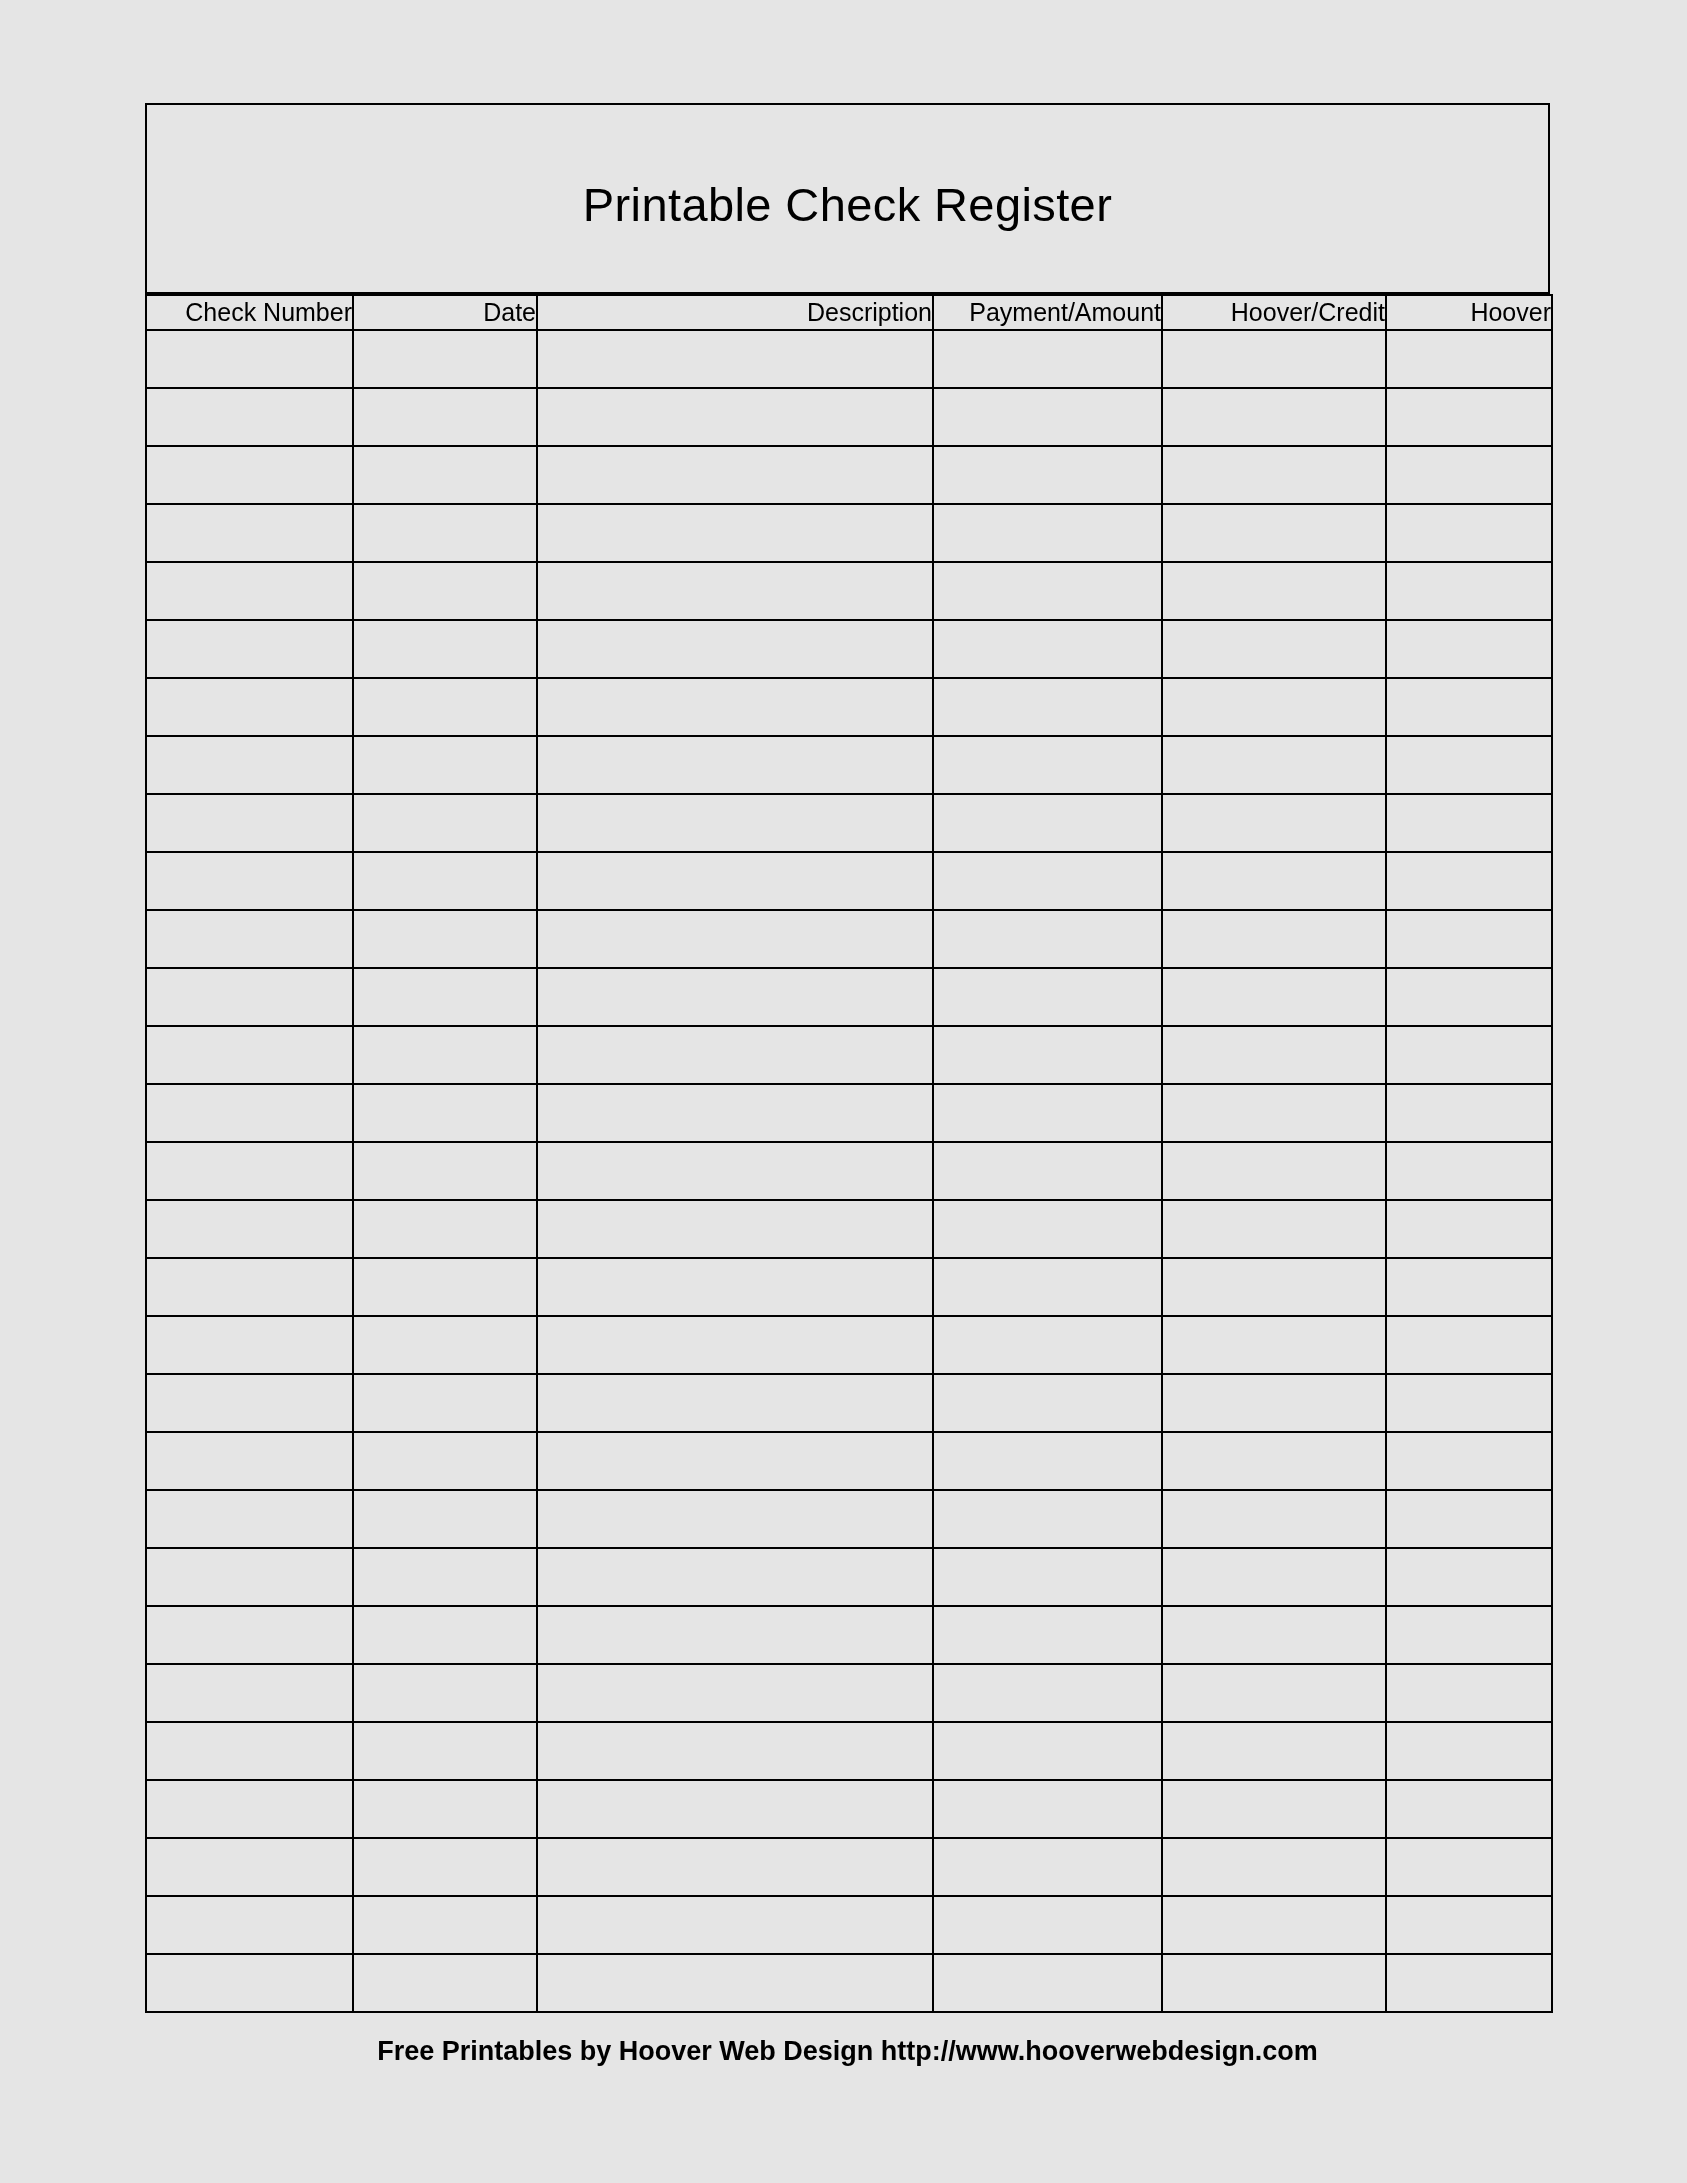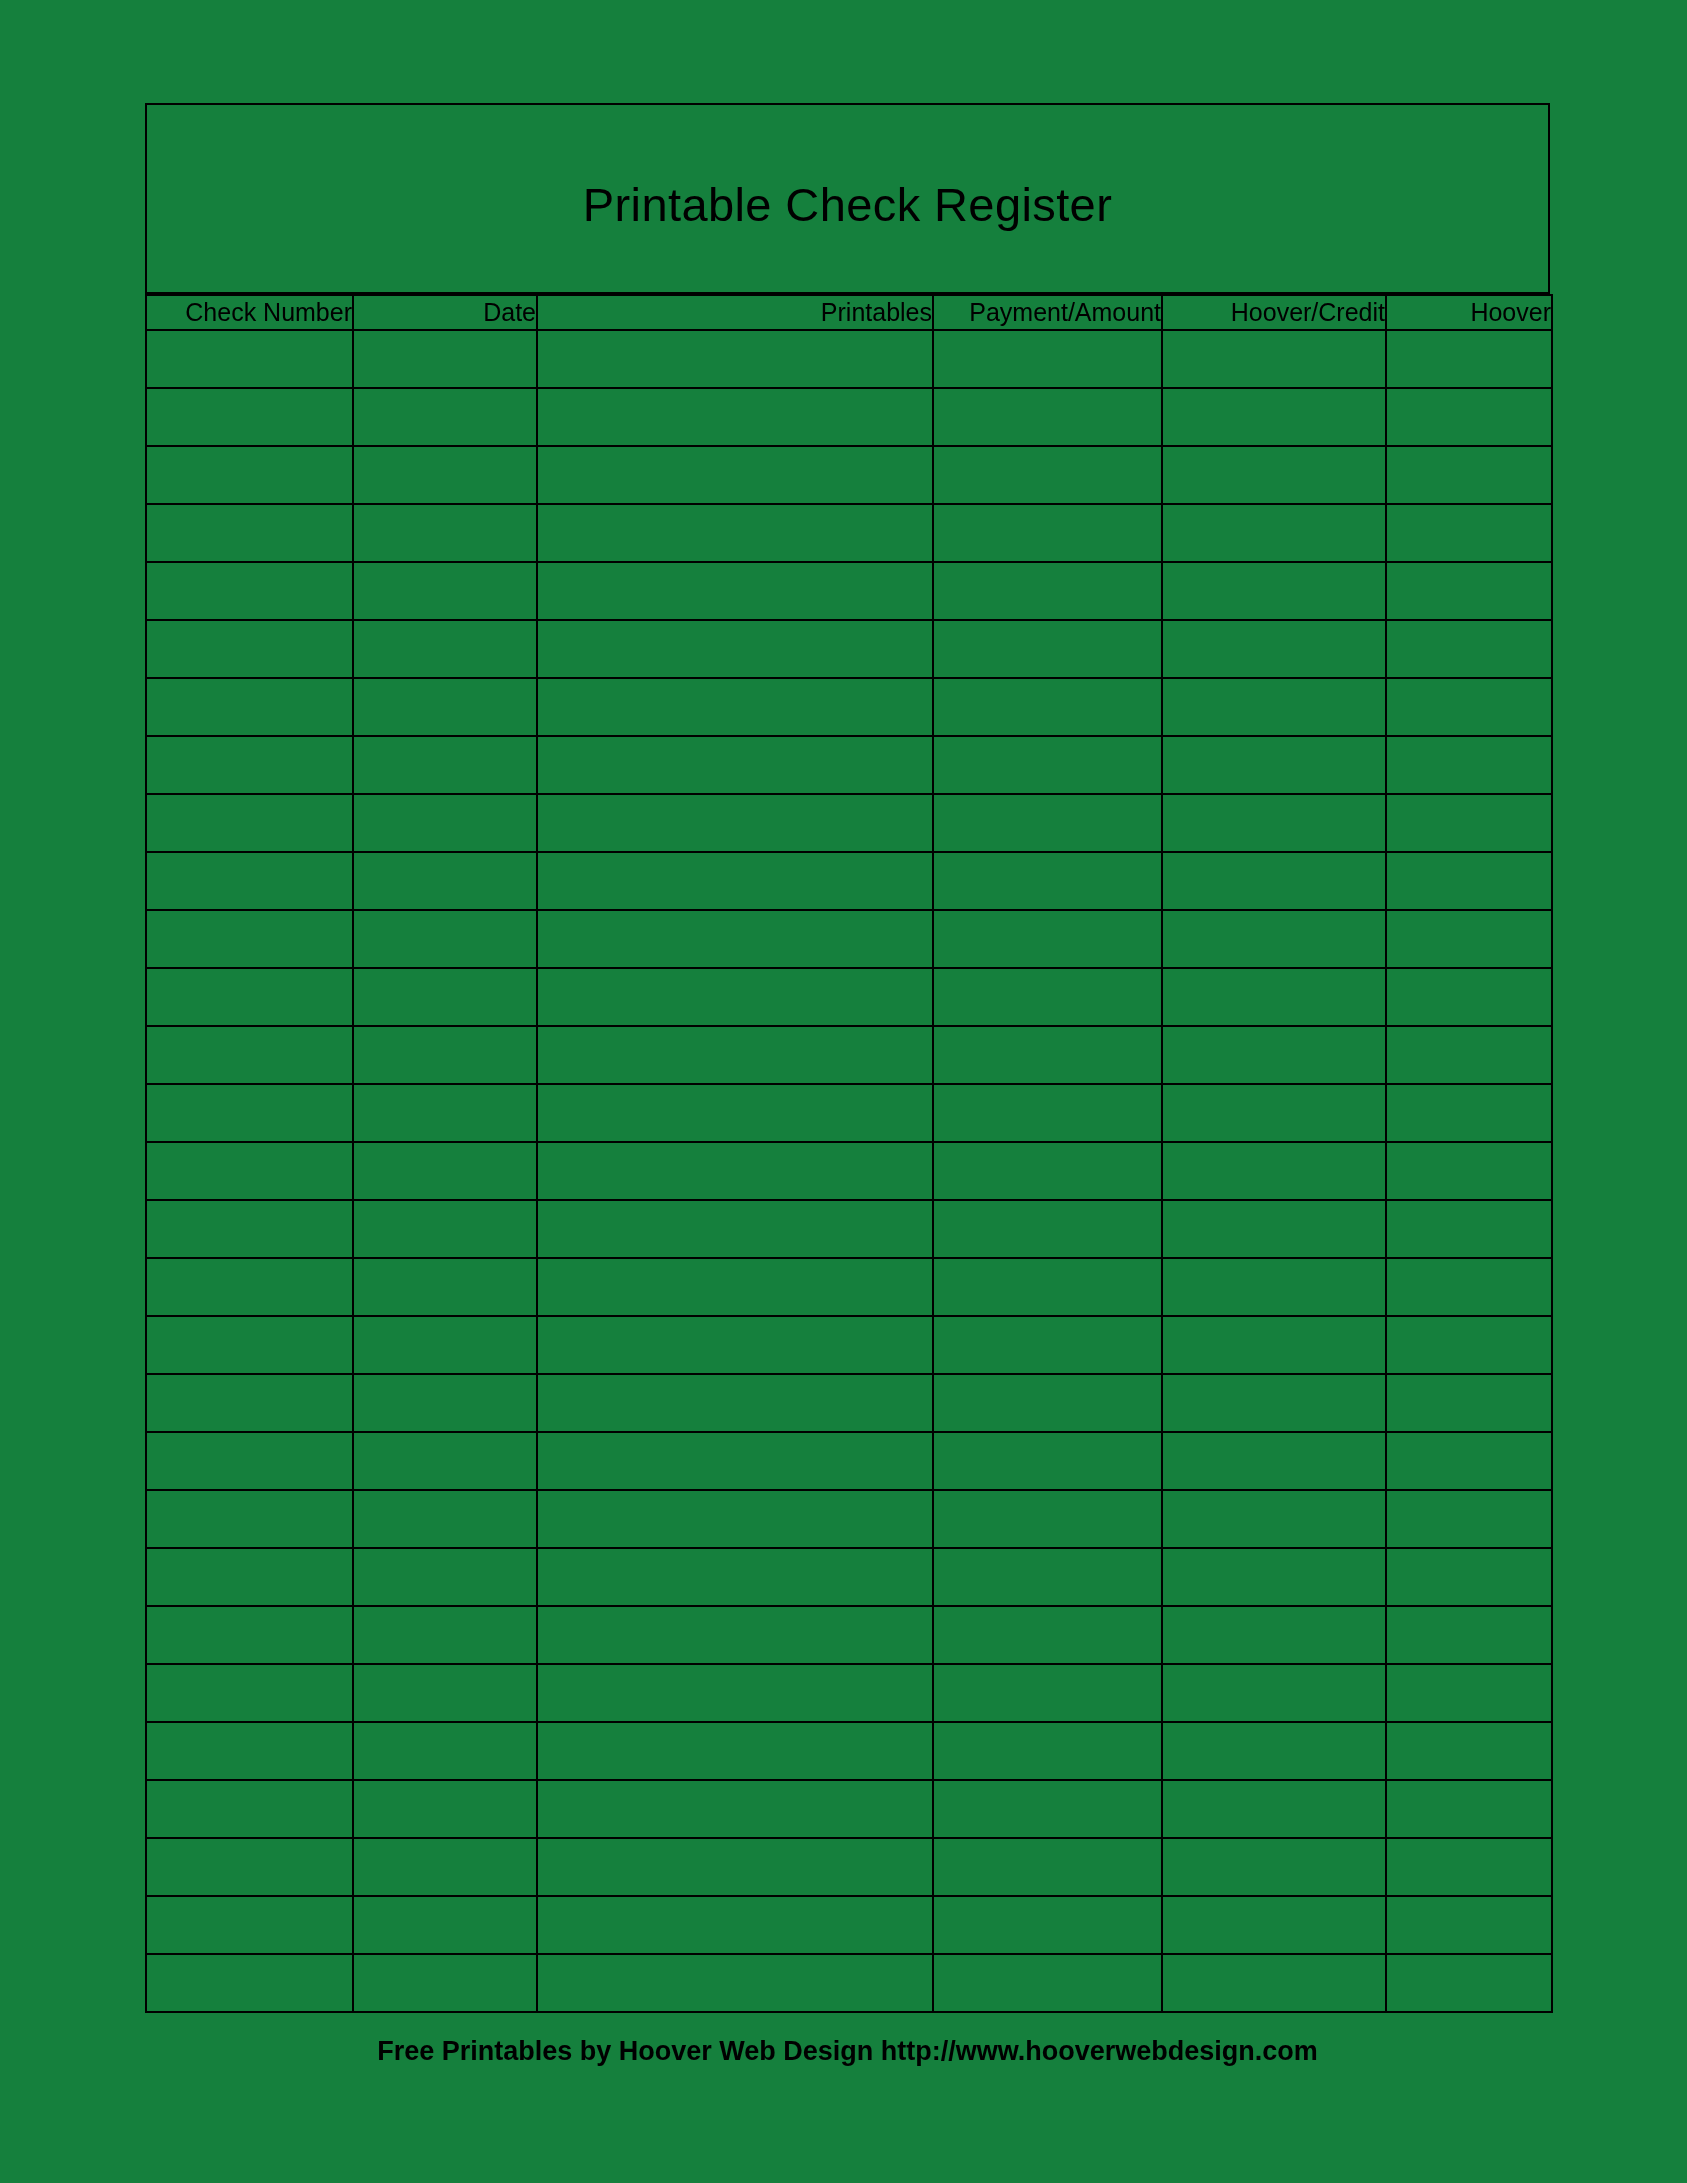--- a/index.html
+++ b/index.html
@@ -11,21 +11,21 @@
     height: 2184px;
     background: #ffffff;
     position: relative;
     font-family: "Liberation Sans", sans-serif;
     color: #000000;
     overflow: hidden;
   }
   .page {
     position: absolute;
     inset: 0;
-    background: #15803d;
+    background: #e5e5e5;
   }
   .title-box {
     position: absolute;
     left: 145px;
     top: 103px;
     width: 1405px;
     height: 191px;
     border: 2.6px solid #000000;
     box-sizing: border-box;
     display: flex;
@@ -98,21 +98,21 @@
         <col class="c1">
         <col class="c2">
         <col class="c3">
         <col class="c4">
         <col class="c5">
     </colgroup>
     <thead>
       <tr>
         <th>Check Number</th>
         <th>Date</th>
-        <th>Printables</th>
+        <th>Description</th>
         <th>Payment/Amount</th>
         <th>Hoover/Credit</th>
         <th>Hoover</th>
       </tr>
     </thead>
     <tbody>
         <tr>
           <td></td>
           <td></td>
           <td></td>

